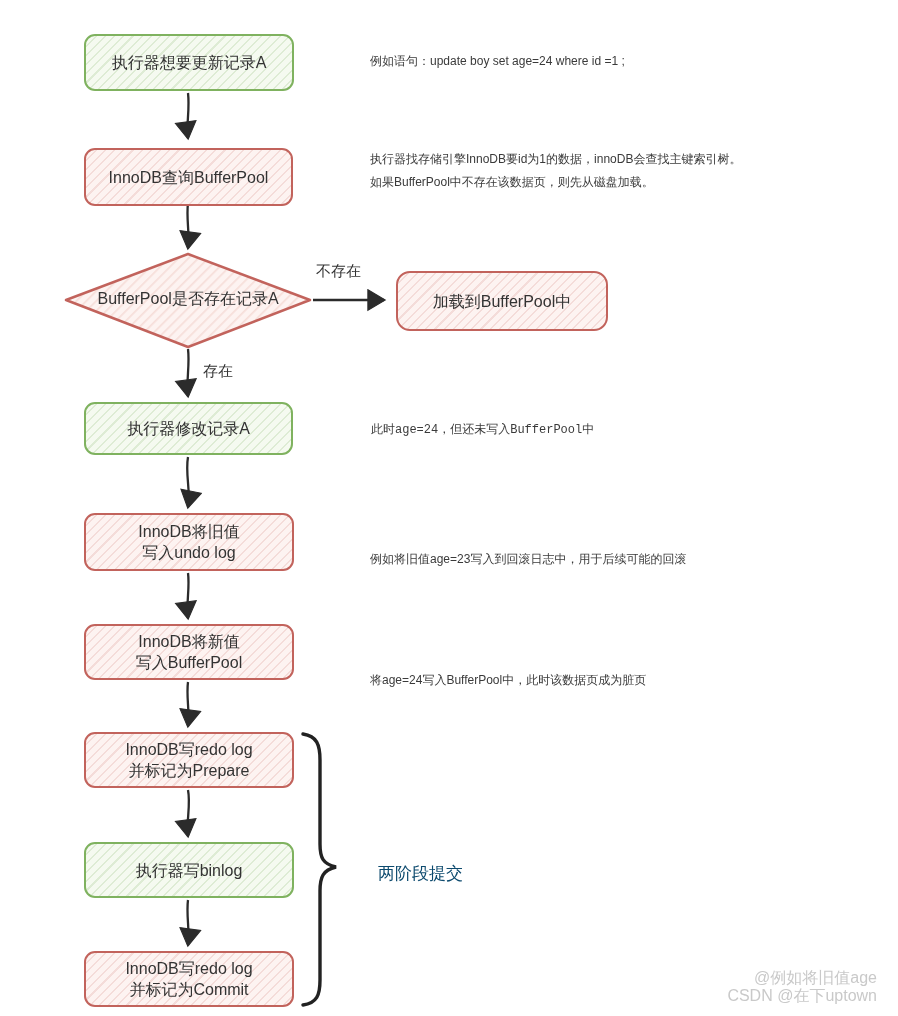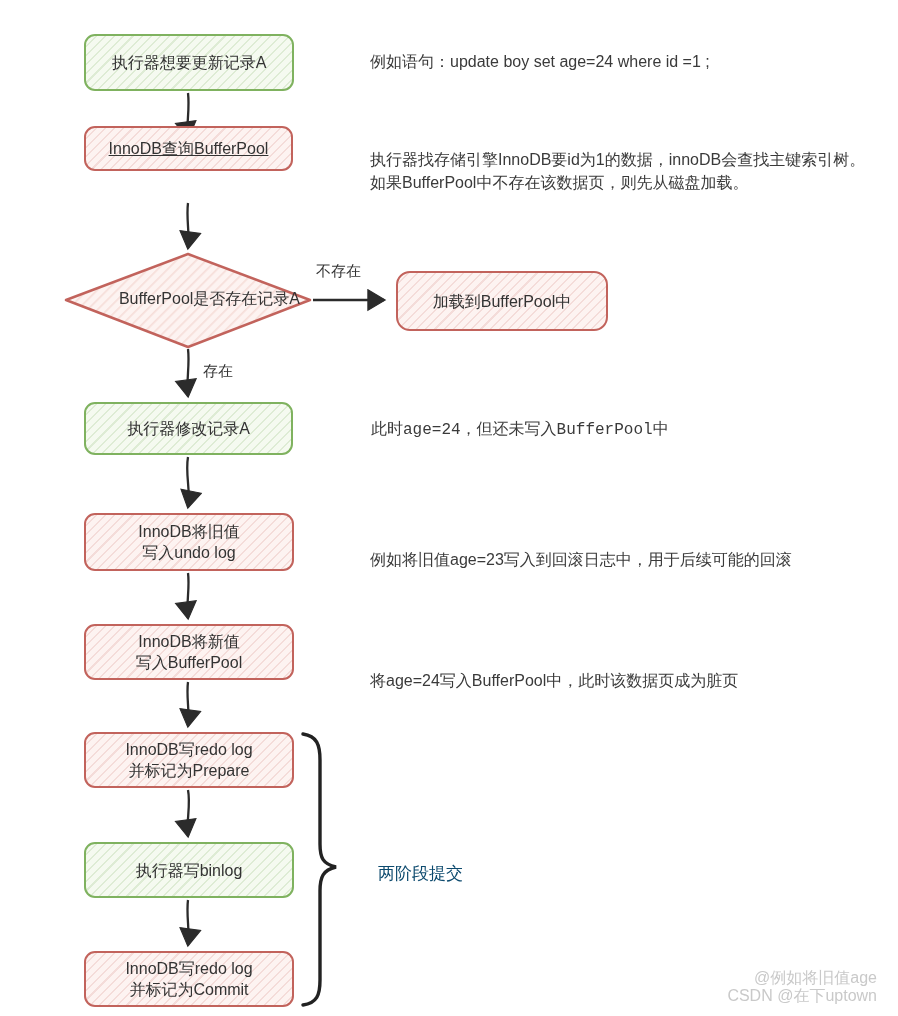--- a/index.html
+++ b/index.html
@@ -18,25 +18,25 @@
   .node.green {
     border-color:#7fb25f;
     background: repeating-linear-gradient(135deg, rgba(130,179,102,0.20) 0px, rgba(130,179,102,0.20) 1.5px, rgba(130,179,102,0) 1.5px, rgba(130,179,102,0) 6.5px), #f5faf0;
   }
   .node.red {
     border-color:#c2635c;
     background: repeating-linear-gradient(135deg, rgba(198,100,92,0.16) 0px, rgba(198,100,92,0.16) 1.5px, rgba(198,100,92,0) 1.5px, rgba(198,100,92,0) 6.5px), #fdf3f1;
   }
   .diamond-label {
     position:absolute; left:76px; top:289px; width:224px;
-    text-align:right; font-size:16px;
+    text-align:center; font-size:16px;
   }
   .edge-label { position:absolute; font-size:15px; color:#333333; }
   .annotation {
-    position:absolute; font-size:16px; line-height:23px;
+    position:absolute; font-size:12px; line-height:23px;
     white-space:pre-line; color:#3a3a3a;
   }
   .brace-label { position:absolute; left:378px; top:862px; font-size:17px; color:#0c4a6e; }
   .watermark {
     position:absolute; right:21px; bottom:11px; text-align:right;
     color:#c9c9c9; font-size:16px; line-height:18px;
   }
 </style>
 </head>
 <body>
@@ -64,21 +64,21 @@
     <path d="M188,573 C190,588 186,603 188,618" fill="none" stroke="#2b2b2b" stroke-width="2.3" marker-end="url(#arrowhead)"></path>
     <path d="M188,682 C186,697 190,712 188,726" fill="none" stroke="#2b2b2b" stroke-width="2.3" marker-end="url(#arrowhead)"></path>
     <path d="M188,790 C191,805 186,822 188,836" fill="none" stroke="#2b2b2b" stroke-width="2.3" marker-end="url(#arrowhead)"></path>
     <path d="M188,900 C186,915 190,931 188,945" fill="none" stroke="#2b2b2b" stroke-width="2.3" marker-end="url(#arrowhead)"></path>
 
     <path d="M303,734 C317,736 320,745 320,760 L320,844 C320,858 323,864 336,867 C323,870 320,877 320,891 L320,980 C320,995 317,1003 303,1005" fill="none" stroke="#222222" stroke-width="3.4" stroke-linecap="round"></path>
   </svg>
 
   <div class="node green" style="left:84px; top:34px;  width:210px; height:57px;">执行器想要更新记录A</div>
 
-  <div class="node red" style="left:84px; top:126px; width:209px; height:45px;text-decoration:underline;">InnoDB查询BufferPool</div>
+  <div class="node red" style="left:84px; top:148px; width:209px; height:58px;">InnoDB查询BufferPool</div>
 
   <div class="diamond-label">BufferPool是否存在记录A</div>
 
   <div class="node red" style="left:396px; top:271px; width:212px; height:60px;border-radius:14px;">加载到BufferPool中</div>
 
   <div class="node green" style="left:84px; top:402px; width:209px; height:53px;">执行器修改记录A</div>
 
   <div class="node red" style="left:84px; top:513px; width:210px; height:58px;">InnoDB将旧值
 写入undo log</div>
 

